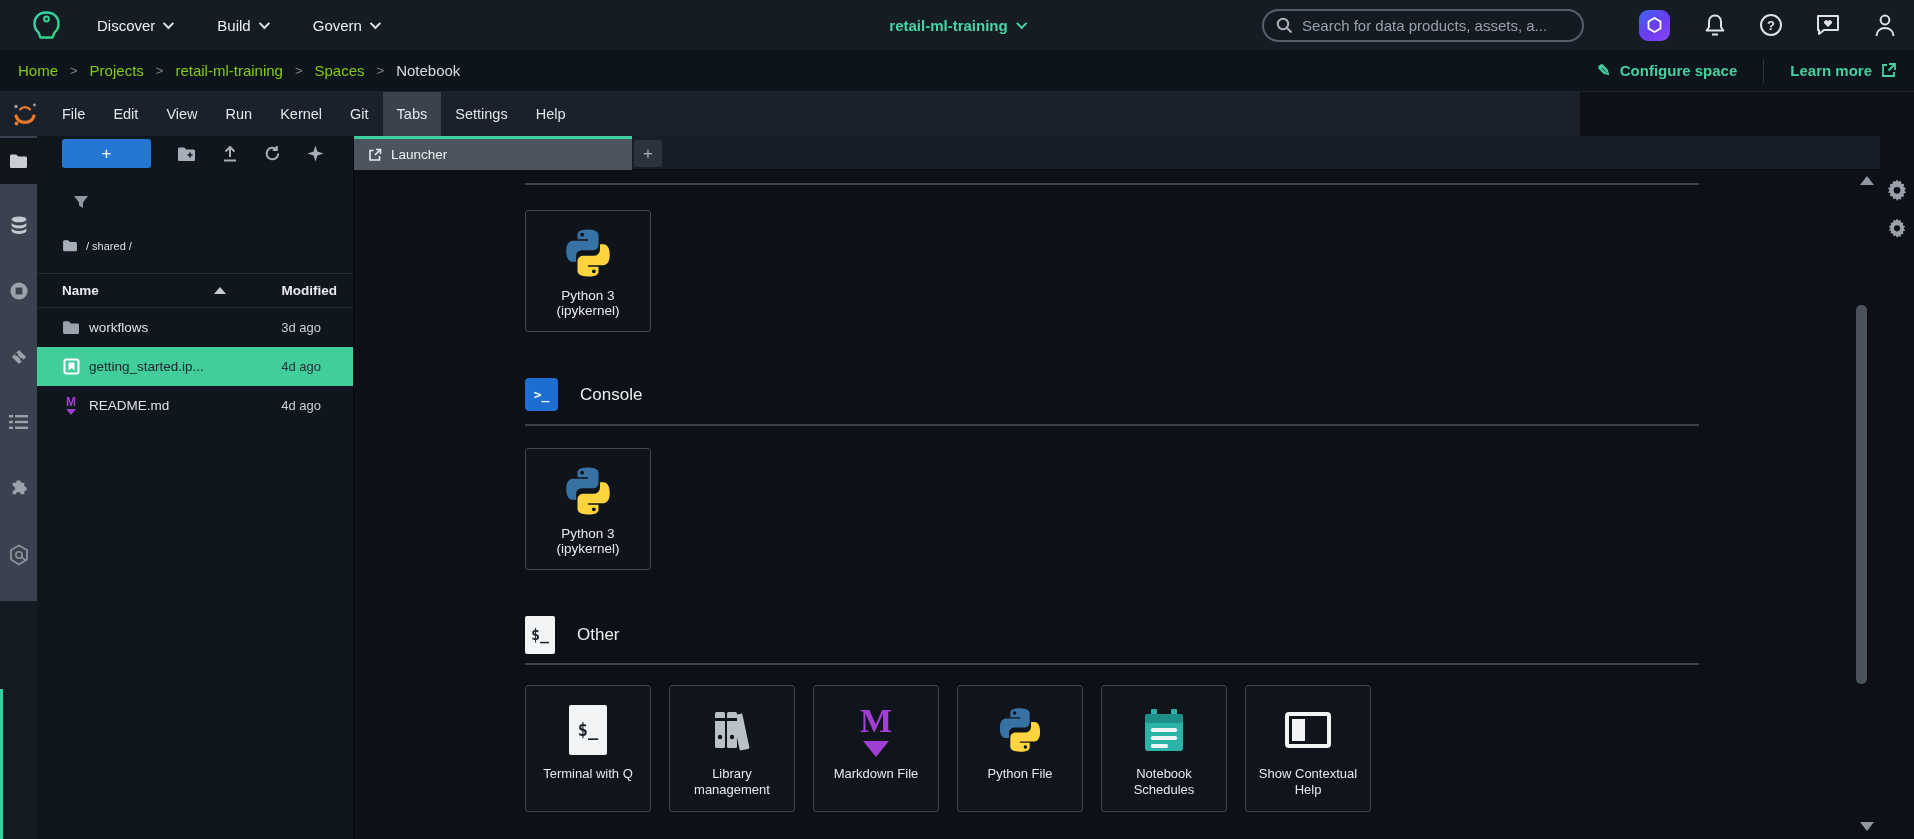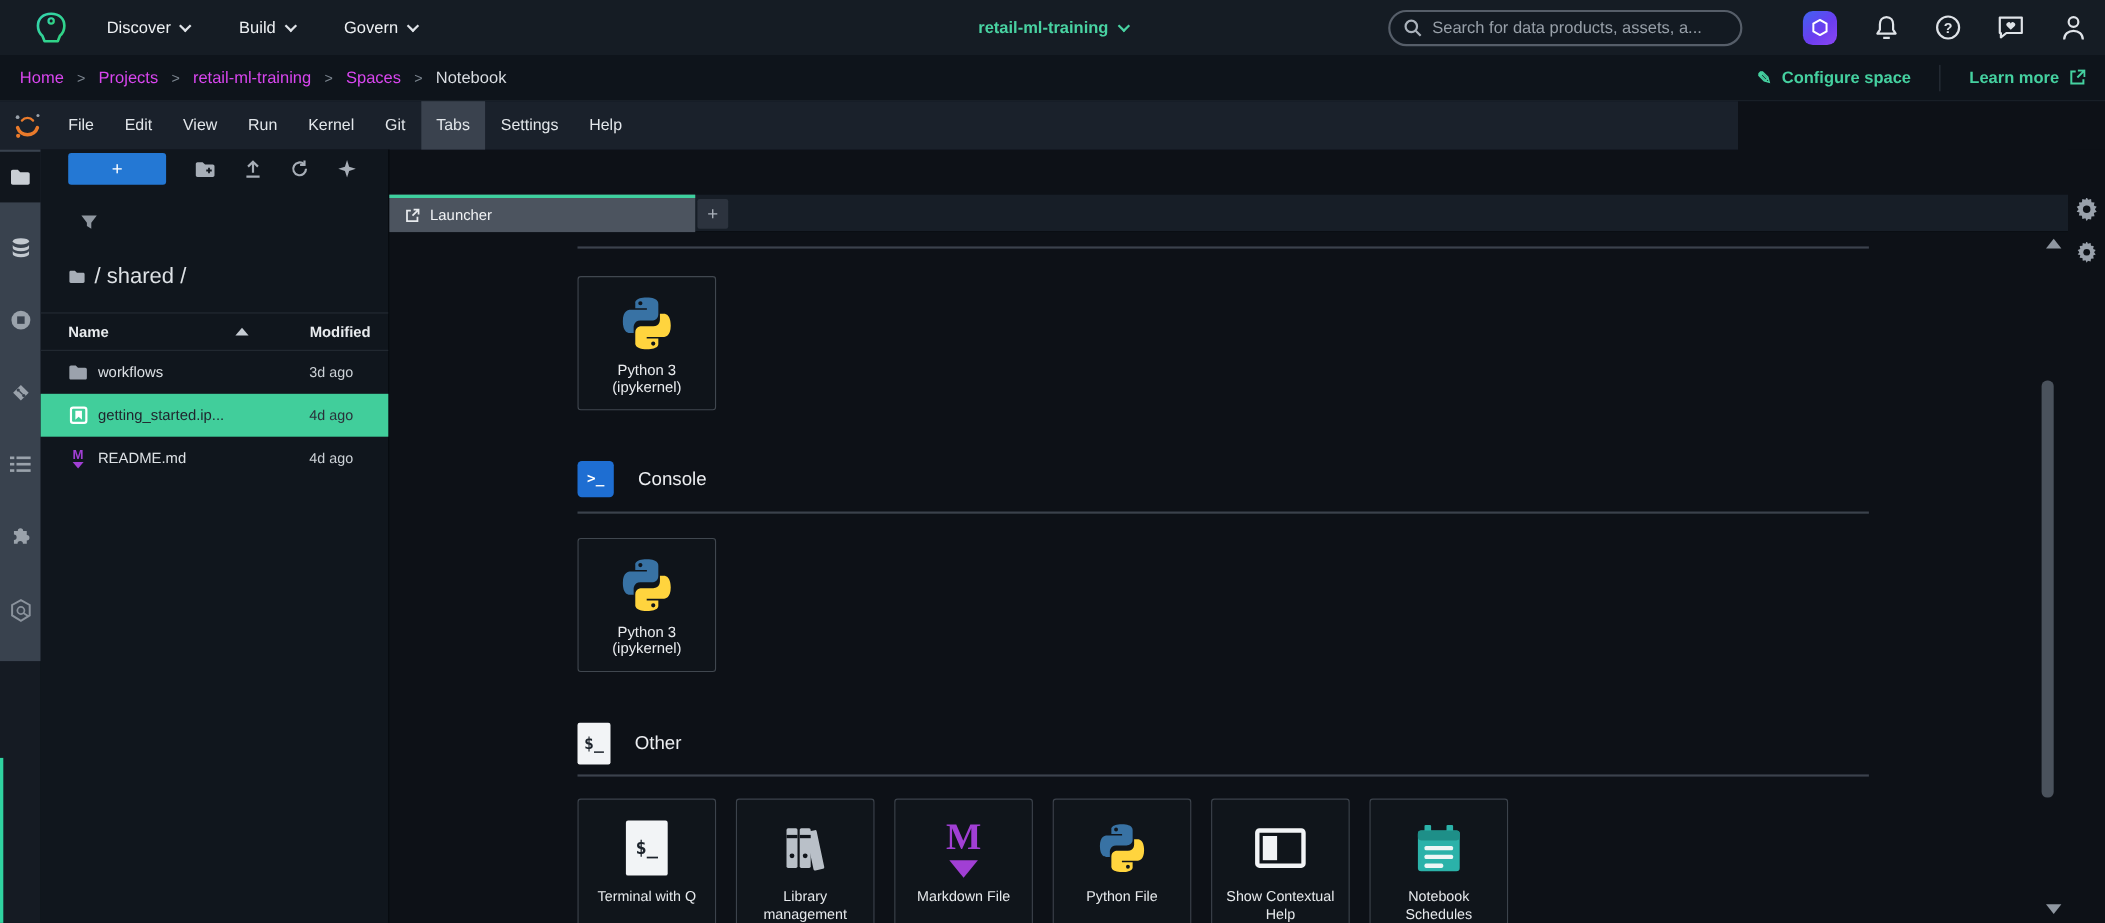--- a/index.html
+++ b/index.html
@@ -27,21 +27,21 @@
   .q-badge { width:31px; height:31px; border-radius:9px; background:linear-gradient(140deg,#3f63f0 0%,#6b3df0 55%,#8b46f2 100%);
              display:flex; align-items:center; justify-content:center; cursor:pointer; }
   .help-circle { width:22px; height:22px; border:2px solid #dfe3e8; border-radius:50%; color:#dfe3e8;
                  font-size:13px; font-weight:bold; display:flex; align-items:center; justify-content:center; cursor:pointer;}
   .ticon { cursor:pointer; display:flex; align-items:center; }
 
   
   .crumbbar { position:absolute; top:50px; left:0; width:1914px; height:42px; background:#0e141b;
               display:flex; align-items:center; border-bottom:1px solid #1a212a;}
   .crumbs { display:flex; align-items:center; margin-left:18px; gap:12px; font-size:15px; }
-  .crumb { color:#d946ef; cursor:pointer; }
+  .crumb { color:#84cc16; cursor:pointer; }
   .crumb-sep { color:#7b858f; font-size:13px; }
   .crumb-actions { position:absolute; right:18px; display:flex; align-items:center; gap:26px; height:42px;}
   .crumb-action { display:flex; align-items:center; gap:9px; color:#45d1a0; font-size:15px; font-weight:bold; cursor:pointer;}
   .v-div { width:1px; height:24px; background:#2b333d; }
 
   
   .menubar { position:absolute; top:92px; left:0; width:1580px; height:44px; background:#1a212b;
              display:flex; align-items:center; }
   .jlogo { margin:0 10px 0 12px; display:flex; align-items:center; }
   .menu-item { padding:0 14px; height:44px; display:flex; align-items:center; color:#e2e6ea; font-size:14.5px; cursor:pointer;}
@@ -57,40 +57,40 @@
   .strip-tile.active { background:#11161d; }
   .accent-stripe { position:absolute; left:0; top:553px; width:3px; height:150px; background:#2fd3a0; }
 
   
   .filepanel { width:317px; background:#10161d; flex:none; border-right:1px solid #05080c; position:relative;}
   .fp-toolbar { display:flex; align-items:center; margin-top:3px; }
   .new-btn { margin-left:25px; width:89px; height:29px; background:#2478d4; border:none; border-radius:3px;
              color:#fff; font-size:17px; cursor:pointer; display:flex; align-items:center; justify-content:center;}
   .fp-tool { margin-left:26px; cursor:pointer; display:flex; align-items:center;}
   .fp-filter { margin:27px 0 0 36px; cursor:pointer; width:16px;}
-  .fp-path { margin:25px 0 0 25px; display:flex; align-items:center; gap:8px; color:#dde1e5; font-size:20px;}
+  .fp-path { margin:25px 0 0 25px; display:flex; align-items:center; gap:8px; color:#dde1e5; font-size:11px;}
   .fp-header { margin-top:21px; height:35px; border-top:1px solid #242b34; border-bottom:1px solid #242b34;
                display:flex; align-items:center; font-weight:bold; font-size:13.5px; color:#e8ebee; }
   .fp-header .hname { margin-left:25px; cursor:pointer;}
   .sort-arrow { width:0; height:0; border-left:6px solid transparent; border-right:6px solid transparent;
                 border-bottom:7px solid #c6ccd3; margin-left:115px; }
   .fp-header .hmod { margin-left:auto; margin-right:16px; cursor:pointer;}
   .fp-row { height:39px; display:flex; align-items:center; font-size:13.5px; color:#dde1e5; cursor:pointer;}
   .fp-row .ric { margin-left:25px; width:18px; display:flex; justify-content:center;}
   .fp-row .rname { margin-left:9px; }
   .fp-row .rdate { margin-left:auto; margin-right:32px; color:#ccd1d6; font-size:13px;}
   .fp-row.selected { background:#41ce9b; color:#20262e; }
   .fp-row.selected .rdate { color:#2a313a; }
   .md-ic { display:flex; flex-direction:column; align-items:center; line-height:1;}
   .md-ic .m { color:#a13fd4; font-weight:bold; font-size:12px; }
   .md-ic .tri { width:0;height:0;border-left:5px solid transparent;border-right:5px solid transparent;
                 border-top:6px solid #a13fd4; margin-top:1px;}
 
   
-  .main { flex:1; position:relative; background:#0d1117;margin-top:41px; }
+  .main { flex:1; position:relative; background:#0d1117; }
   .tabrow { height:34px; background:#171e27; display:flex; align-items:flex-start; border-bottom:1px solid #0a0e13;}
   .ltab { width:278px; height:34px; background:#4c545f; border-top:3px solid #3ecf9e;
           display:flex; align-items:center; gap:9px; padding-left:14px; color:#f0f2f4; font-size:13.5px; cursor:pointer;}
   .plus-tab { width:28px; height:27px; margin:4px 0 0 2px; background:#2c333e; border-radius:2px;
               display:flex; align-items:center; justify-content:center; color:#aab1ba; font-size:17px; cursor:pointer;}
   .content { position:absolute; top:34px; left:0; right:0; bottom:0; }
   .hr { position:absolute; height:1.5px; background:#3b424c; left:171px; width:1174px; }
   .kcard { position:absolute; left:171px; width:126px; height:122px; border:1px solid #40474f; border-radius:3px;
            background:#0f141a; display:flex; flex-direction:column; align-items:center; cursor:pointer;}
   .kcard .klogo { margin-top:16px; }
@@ -470,40 +470,40 @@
           <div class="tile">
             <span class="tic">
               <svg width="48" height="48" viewBox="0 0 64 64">
                   <use href="#pylogo"></use>
                 </svg>
             </span>
             <span class="tlabel">Python File</span>
           </div>
           <div class="tile">
             <span class="tic">
-                <span class="help-ic">
-                  <i></i>
-                </span>
-              </span>
-            <span class="tlabel">Show Contextual Help</span>
-          </div>
-          <div class="tile">
-            <span class="tic">
               <svg width="44" height="46" viewBox="0 0 44 46">
                 <rect x="9" y="2" width="6" height="8" rx="1" fill="#2bb2a9"></rect>
                 <rect x="29" y="2" width="6" height="8" rx="1" fill="#2bb2a9"></rect>
                 <rect x="3" y="7" width="38" height="37" rx="3" fill="#2bb2a9"></rect>
                 <rect x="3" y="7" width="38" height="9" rx="3" fill="#1e8f88"></rect>
                 <rect x="9" y="21" width="26" height="4" rx="1.5" fill="#eef6f5"></rect>
                 <rect x="9" y="29" width="26" height="4" rx="1.5" fill="#eef6f5"></rect>
                 <rect x="9" y="37" width="17" height="4" rx="1.5" fill="#eef6f5"></rect>
               </svg>
             </span>
             <span class="tlabel">Notebook Schedules</span>
           </div>
+          <div class="tile">
+            <span class="tic">
+                <span class="help-ic">
+                  <i></i>
+                </span>
+              </span>
+            <span class="tlabel">Show Contextual Help</span>
+          </div>
         </div>
 
         <div class="sb-up"></div>
         <div class="sb-thumb"></div>
         <div class="sb-down"></div>
       </div>
     </div>
 
     <div class="rightstrip">
       <span class="rs-icon">

